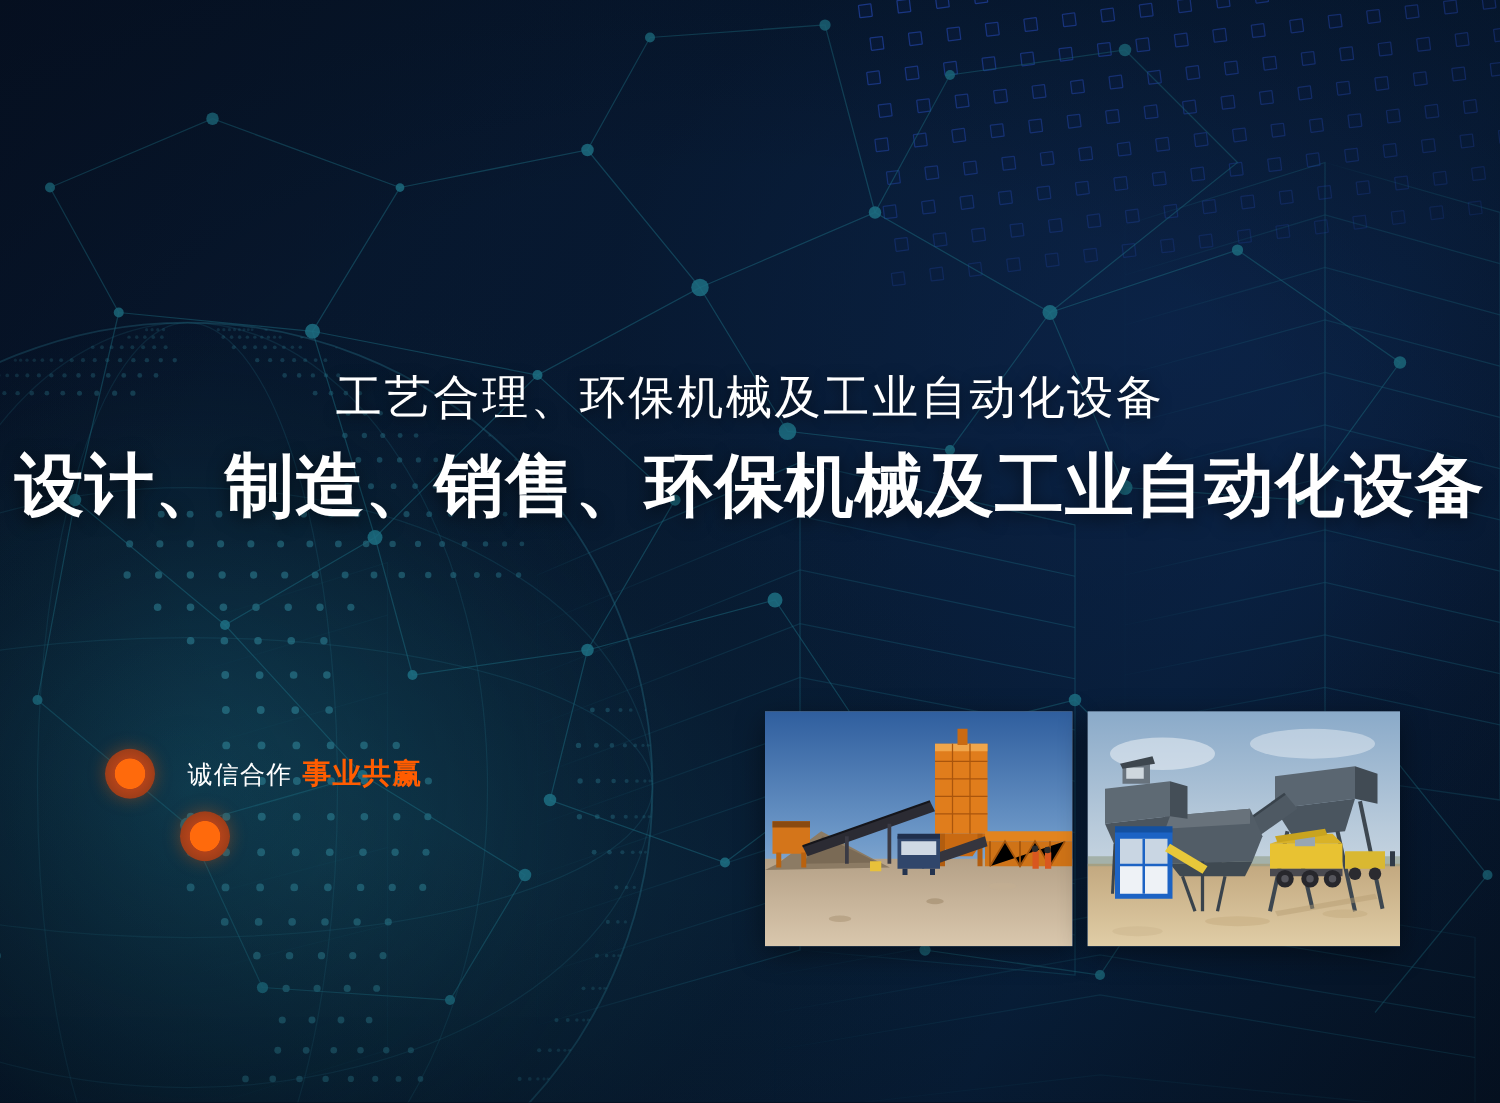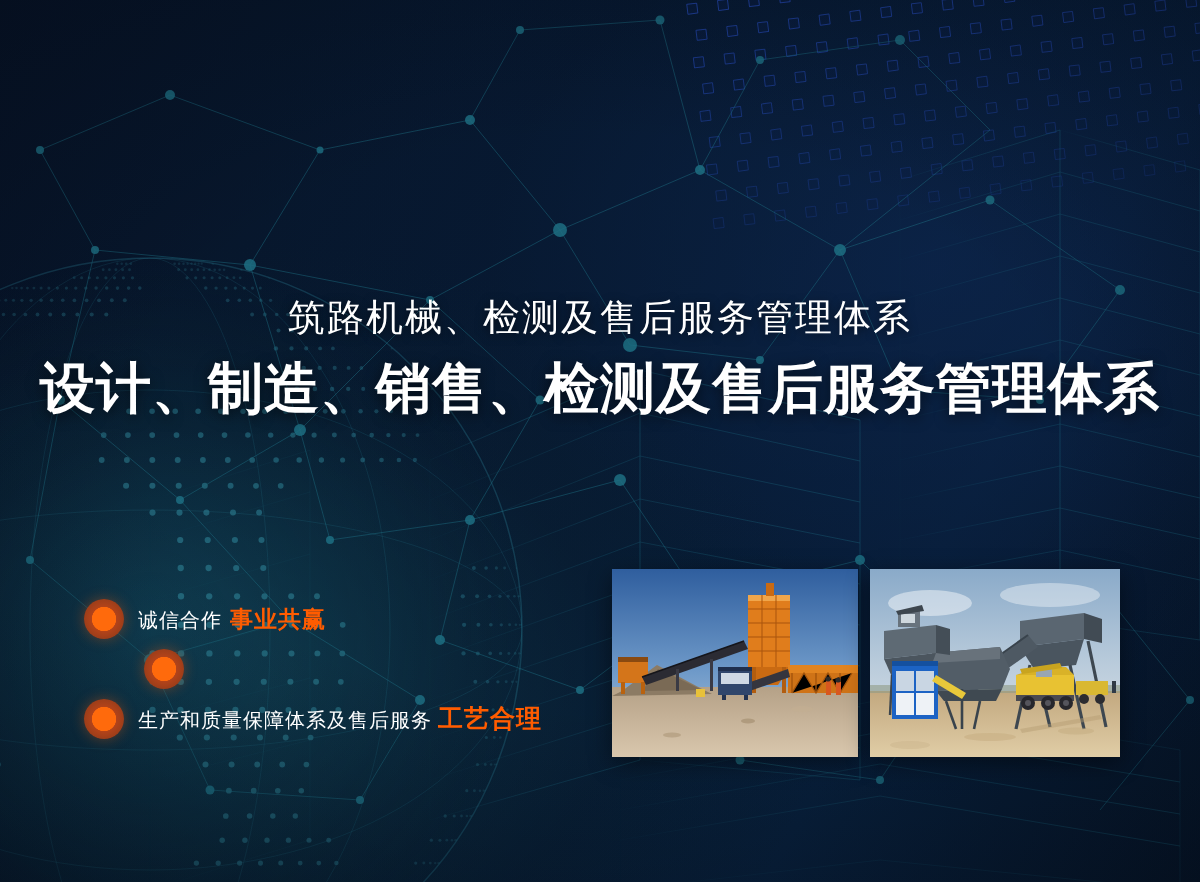--- a/index.html
+++ b/index.html
@@ -63,21 +63,21 @@
   .bullets{position:absolute;left:0;top:596px;width:560px;}
   .bullet{position:relative;display:flex;align-items:center;height:46px;}
   .b1{margin-left:84px;}
   .b2{margin-left:144px;margin-top:4px;}
   .b3{margin-left:84px;margin-top:4px;}
   .dot{
     position:relative;width:40px;height:40px;border-radius:50%;flex:0 0 40px;
     background:radial-gradient(circle at 50% 50%, #ff6a0c 0%, #ff6a0c 42%, #b2431a 44%, #9c3d19 72%, rgba(120,46,22,.55) 100%);
     box-shadow:0 0 14px rgba(255,96,10,.35);
   }
-  .b-text{margin-left:14px;white-space:nowrap;font-size:20px;line-height:22px;color:#ffffff;}
+  .b-text{margin-left:26px;white-space:nowrap;font-size:20px;line-height:22px;color:#ffffff;}
   .b-text .hi{color:#ff5c00;font-weight:700;font-size:23px;letter-spacing:1px;}
   .b-text .pre{letter-spacing:1px;}
   .b2 .b-text .hi{font-size:25px;}
   .b3 .b-text .hi{font-size:25px;margin-left:6px;}
   .b1 .b-text .hi{margin-left:8px;}
   .b2 .b-text .hi{margin-left:8px;}
 
   
   .photo{
     position:absolute;overflow:hidden;background:#5a6f86;
@@ -1081,43 +1081,37 @@
       <circle cx="760" cy="60" r="4"></circle>
         <circle cx="900" cy="40" r="5"></circle>
       <circle cx="520" cy="30" r="4"></circle>
         <circle cx="660" cy="20" r="4.5"></circle>
     </g>
   </svg>
 
   <div class="layer vignette"></div>
 
   <div class="headline">
-    <div class="h-sub">筑路机械、检测及售后服务管理体系</div>
-    <div class="h-main">设计、制造、销售、检测及售后服务管理体系</div>
+    <div class="h-sub">工艺合理、环保机械及工业自动化设备</div>
+    <div class="h-main">设计、制造、销售、环保机械及工业自动化设备</div>
   </div>
 
   <div class="bullets">
 
     <div class="bullet b1">
       <span class="dot"></span>
       <span class="b-text">
         <span class="pre">诚信合作</span><span class="hi">事业共赢</span>
       </span>
     </div>
 
     <div class="bullet b2">
       <span class="dot"></span>
     </div>
 
-    <div class="bullet b3">
-      <span class="dot"></span>
-      <span class="b-text">
-        <span class="pre">生产和质量保障体系及售后服务</span><span class="hi">工艺合理</span>
-      </span>
-    </div>
   </div>
 
   <div class="photo" id="photo-1">
     <svg viewBox="0 0 246 188" preserveAspectRatio="none">
       <defs>
         <linearGradient id="sky1" x1="0" y1="0" x2="0" y2="1">
           <stop offset="0%" stop-color="#2f5e9e"></stop>
           <stop offset="55%" stop-color="#6f9ac9"></stop>
           <stop offset="100%" stop-color="#b9cbdc"></stop>
         </linearGradient>

